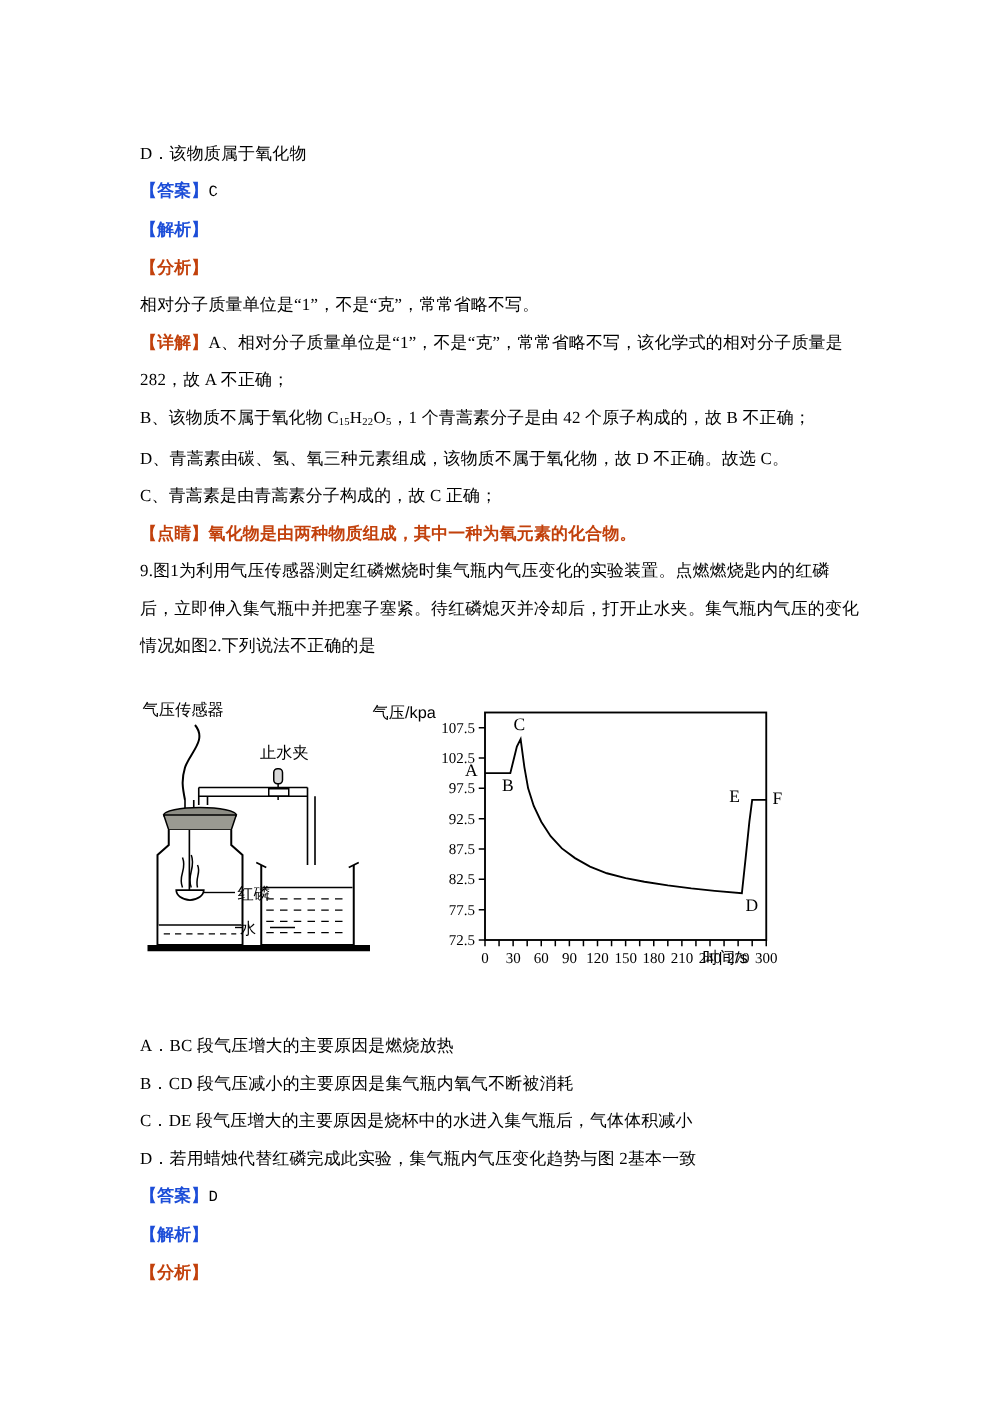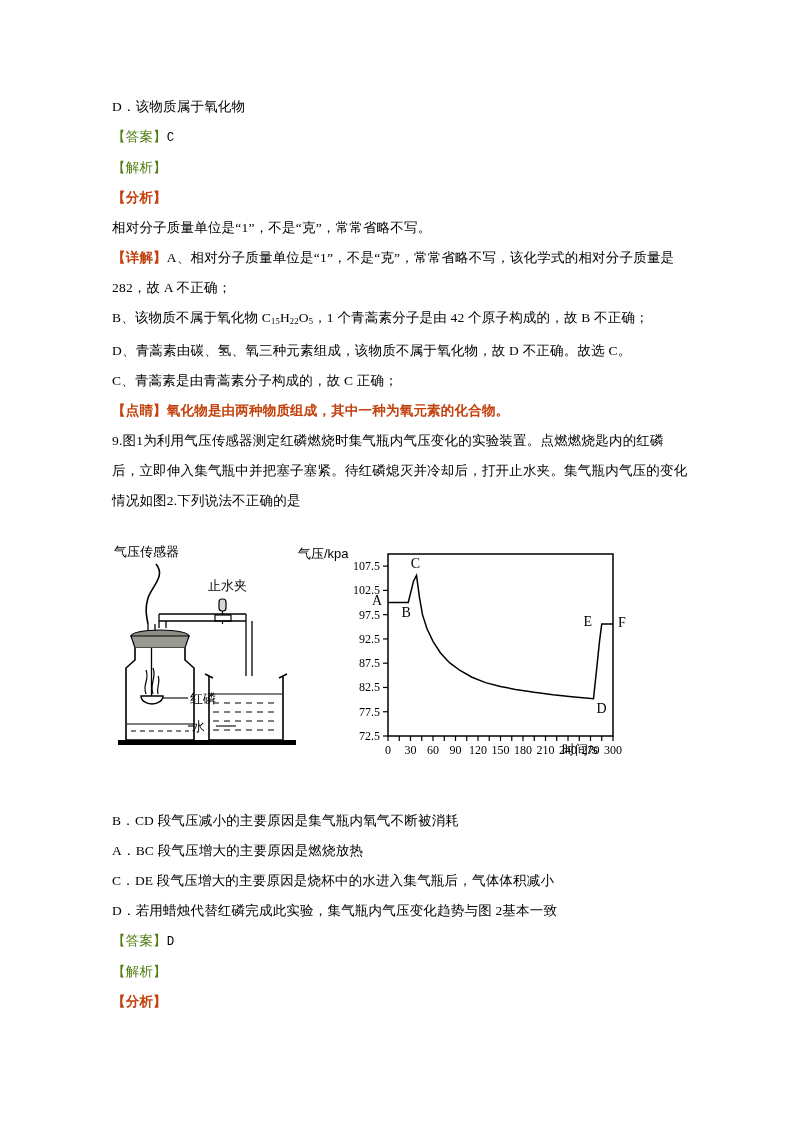--- a/index.html
+++ b/index.html
@@ -11,43 +11,43 @@
   body {
     width: 794px;
     height: 1123px;
     position: relative;
     font-family: "Liberation Serif", "DejaVu Serif", serif;
     color: #000000;
     overflow: hidden;
   }
   .page {
     position: absolute;
-    left: 0; top: 0;
+    left: 0; top: 16px;
     width: 794px;
     height: 968px;
   }
   .content {
     position: absolute;
     left: 112px;
     top: 92px;
     width: 578px;
   }
   .para {
     font-size: 13.5px;
     line-height: 30px;
     margin: 0;
     white-space: normal;
     letter-spacing: 0.2px;
   }
   .para.opt {
     text-indent: 0;
   }
   .blue {
-    color: #4d7c0f;
-    font-weight: normal;
+    color: #1d4ed8;
+    font-weight: bold;
   }
   .blk {
     font-weight: bold;
     color: #c2410c;
   }
   .latin {
     font-family: "Liberation Mono", "DejaVu Sans Mono", monospace;
     font-size: 12.5px;
   }
   sub {
@@ -255,22 +255,22 @@
             <text x="305.5" y="176.6293333333333" class="ptlabel" text-anchor="middle">D</text>
             <text x="291.75" y="89.88800000000002" class="ptlabel" text-anchor="middle">E</text>
             <text x="326" y="90.88800000000002" class="ptlabel" text-anchor="middle">F</text>
           </g>
       </svg>
     </div>
 
   </div>
 
   <div class="content" style="top:806px;">
+    <p class="para opt">A．BC 段气压增大的主要原因是燃烧放热</p>
     <p class="para opt">B．CD 段气压减小的主要原因是集气瓶内氧气不断被消耗</p>
-    <p class="para opt">A．BC 段气压增大的主要原因是燃烧放热</p>
     <p class="para opt">C．DE 段气压增大的主要原因是烧杯中的水进入集气瓶后，气体体积减小</p>
     <p class="para opt">D．若用蜡烛代替红磷完成此实验，集气瓶内气压变化趋势与图 2基本一致</p>
 
     <p class="para"><span class="blue">【答案】</span><span class="latin">D</span></p>
     <p class="para"><span class="blue">【解析】</span></p>
     <p class="para"><span class="blk">【分析】</span></p>
   </div>
 
 </div>
 

